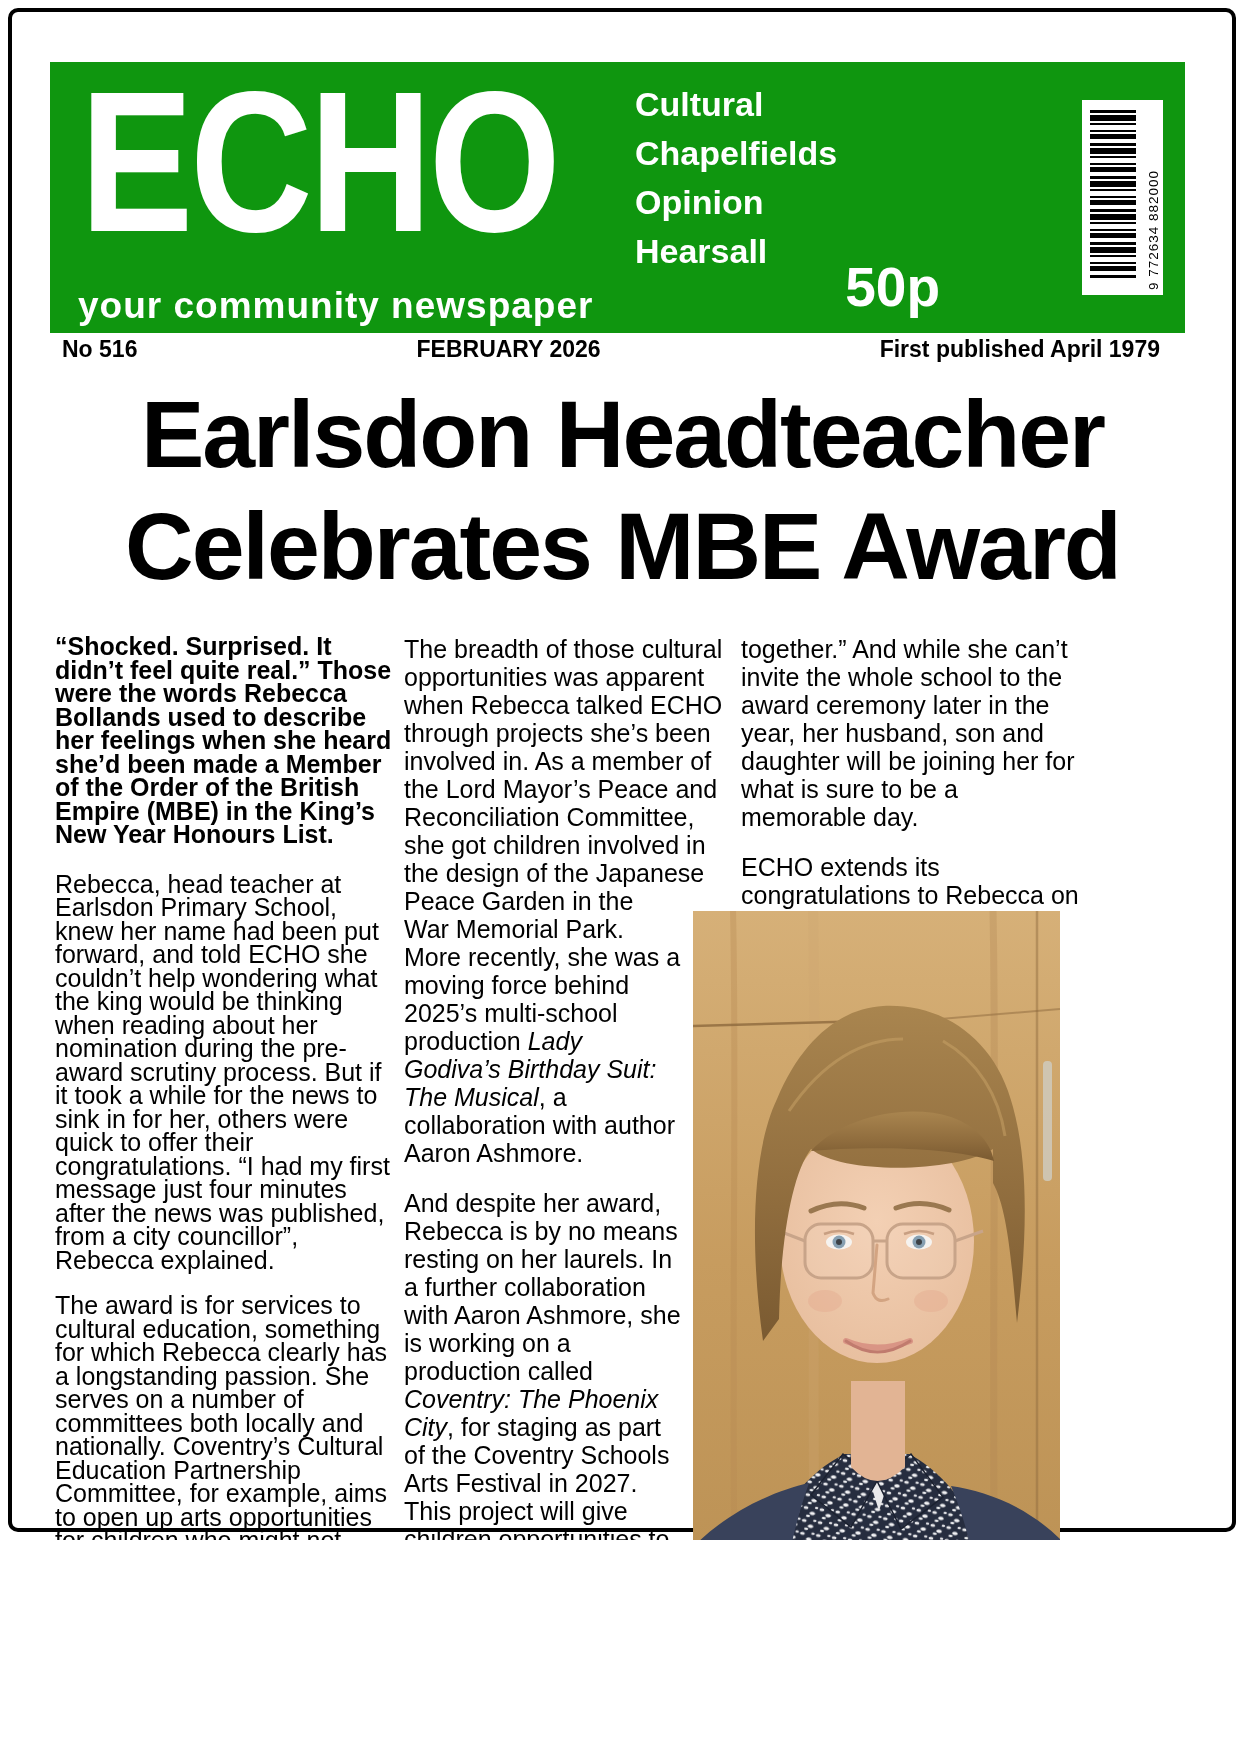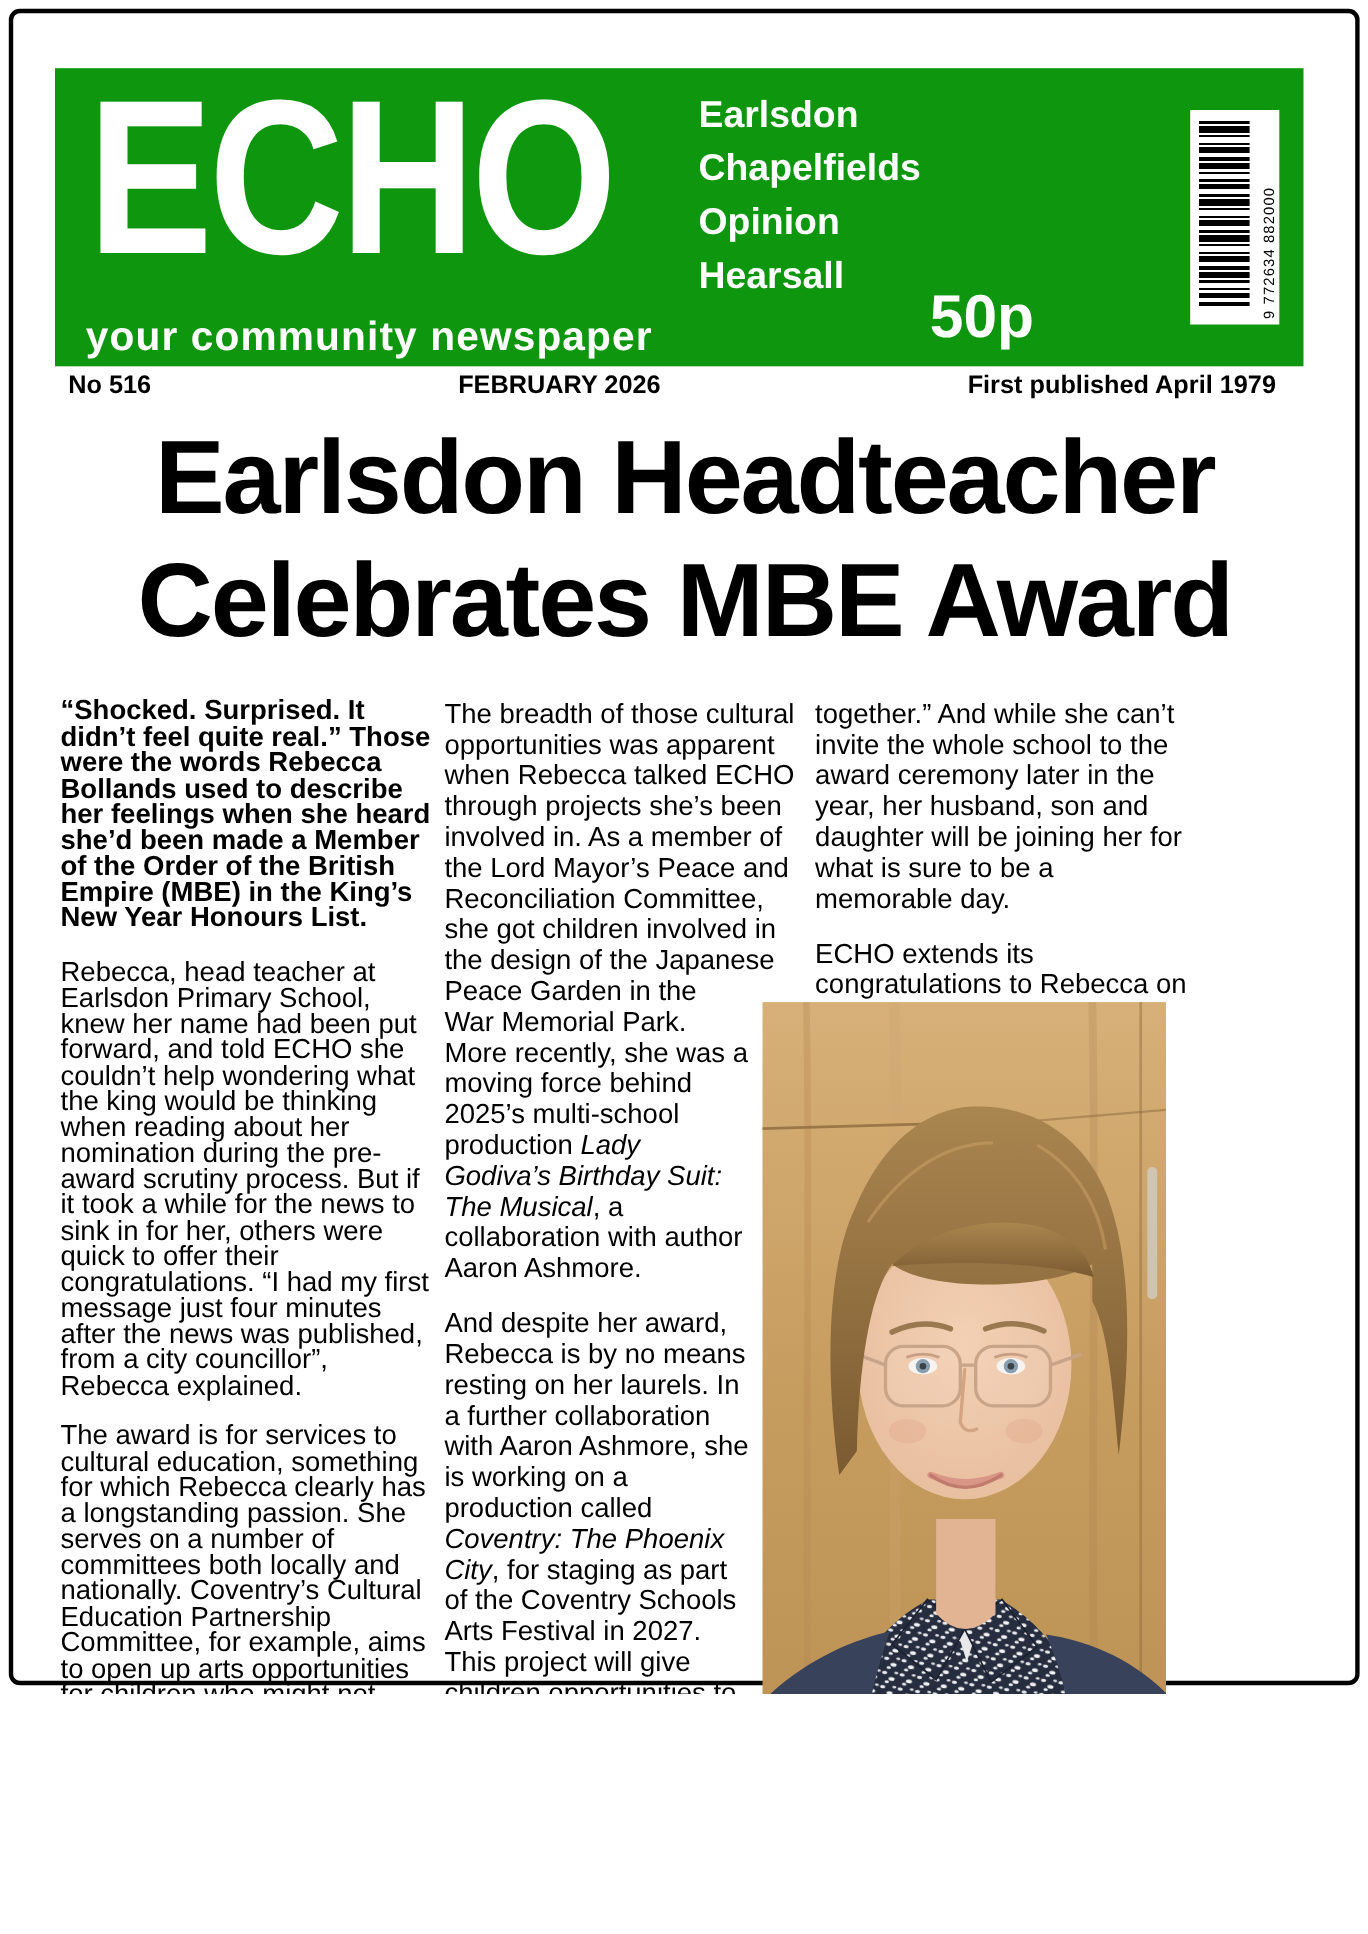--- a/index.html
+++ b/index.html
@@ -56,21 +56,21 @@
 </head>
 <body>
 
 <div class="page">
   <div class="frame"></div>
 
   <header class="masthead">
     <div class="echo-title">ECHO</div>
     <div class="tagline">your community newspaper</div>
     <div class="areas">
-      <div>Earlsdon</div>
+      <div>Cultural</div>
       <div>Chapelfields</div>
       <div>Opinion</div>
       <div>Hearsall</div>
     </div>
     <div class="price">50p</div>
     <div class="barcode">
       <div class="bars"></div>
       <div class="bc-num">9 772634 882000</div>
     </div>
   </header>

